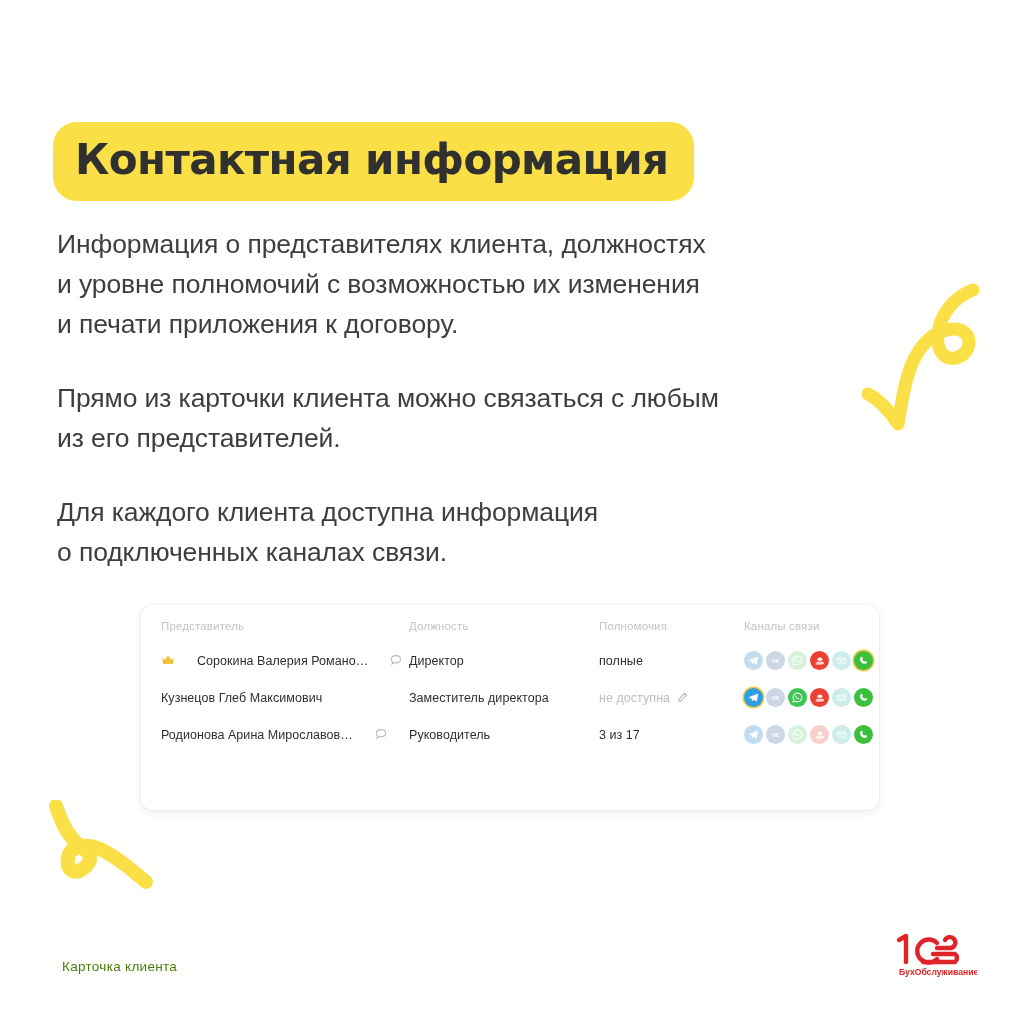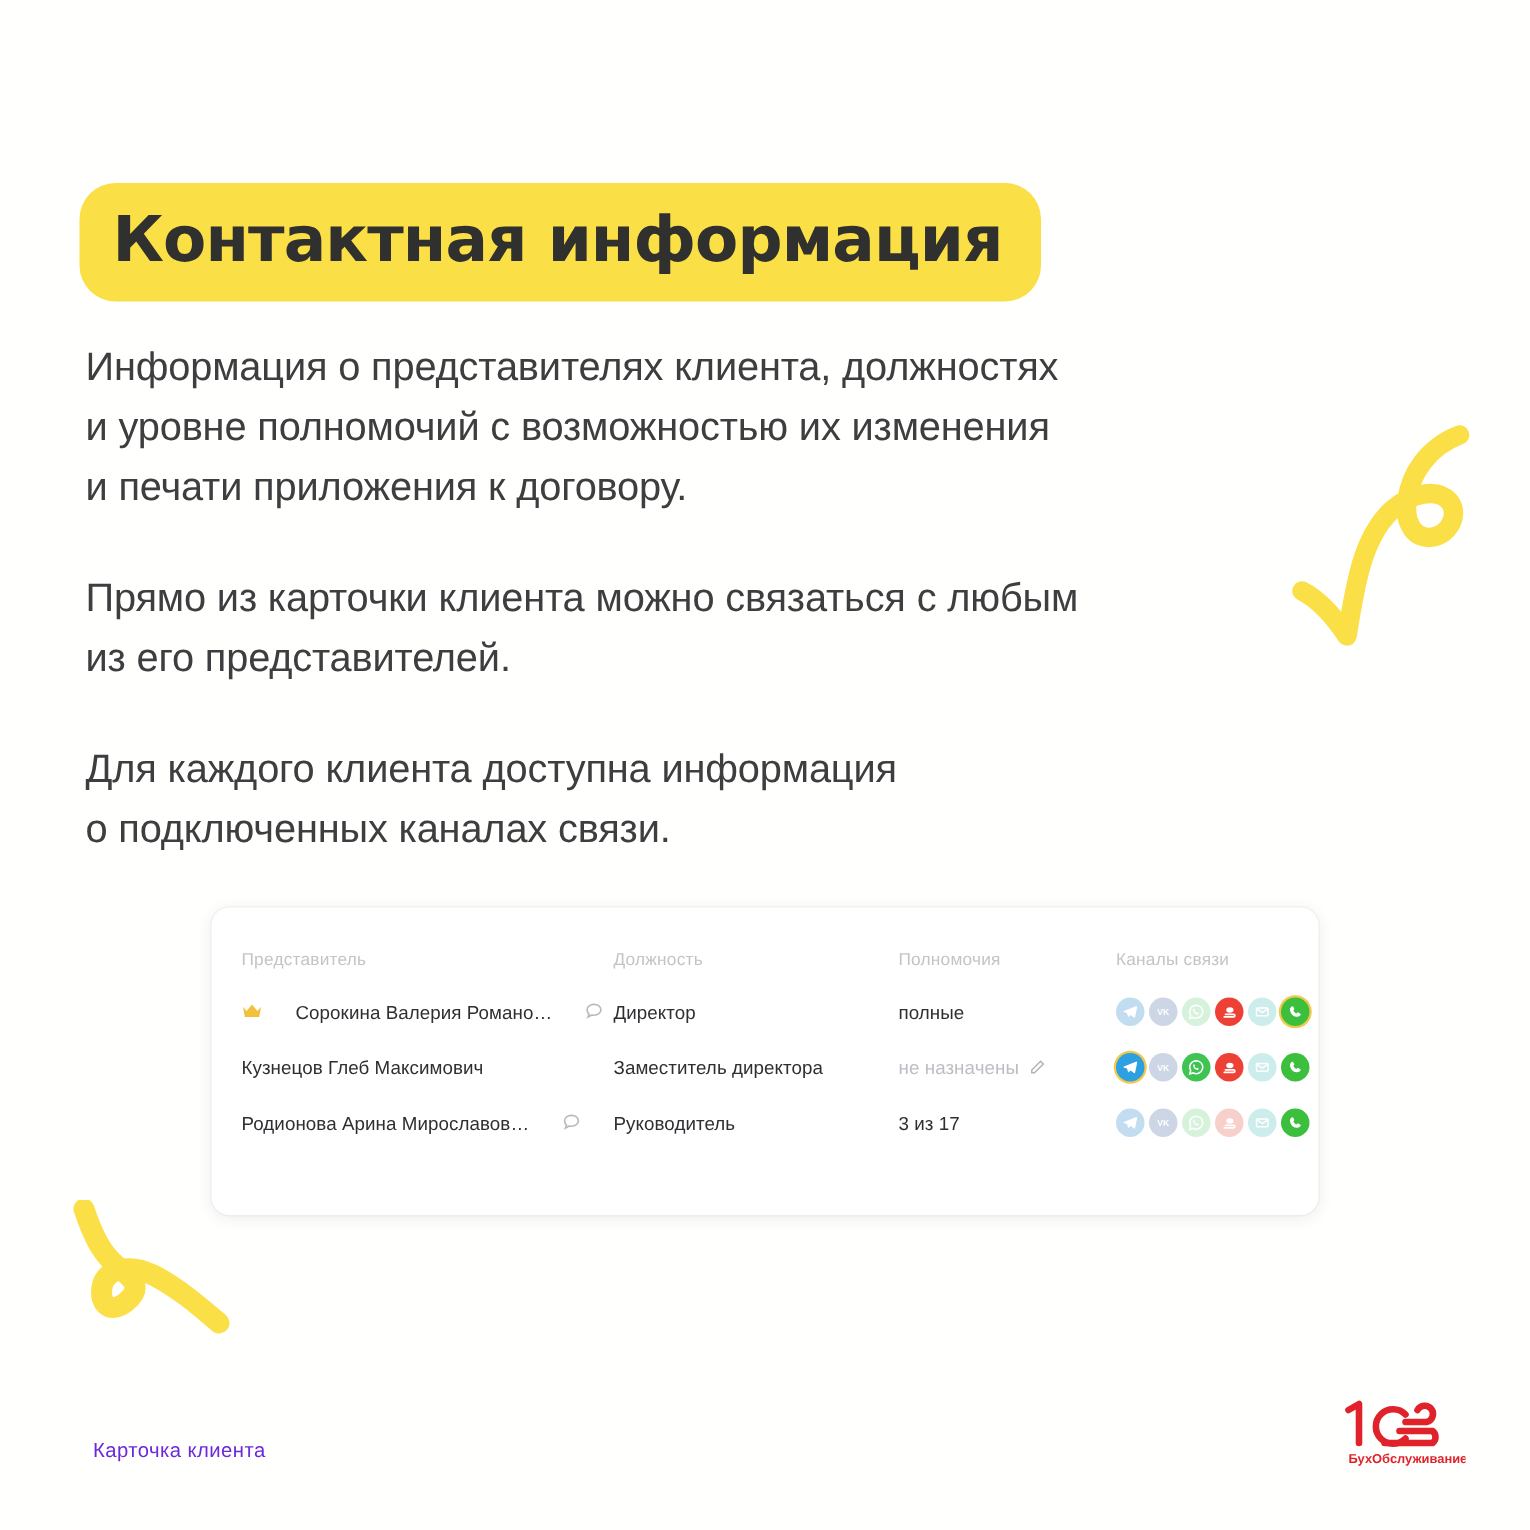--- a/index.html
+++ b/index.html
@@ -98,21 +98,20 @@
     width: 18px;
     height: 18px;
     color: #c6c6cc;
   }
   .print-btn svg { display: block; }
 
   
   table.rep-table {
     width: 100%;
     border-collapse: collapse;
-    margin-top: 14px;
     table-layout: fixed;
   }
   table.rep-table th {
     text-align: left;
     font-weight: normal;
     font-size: 11.5px;
     color: #c3c3c9;
     padding: 0 0 10px 0;
     letter-spacing: 0.15px;
   }
@@ -148,21 +147,21 @@
   }
   .chan svg { display: block; }
   .chan.ring { box-shadow: 0 0 0 1.5px #f2c94c; }
 
   
   .footer-caption {
     position: absolute;
     left: 62px;
     top: 959px;
     font-size: 13.5px;
-    color: #6d28d9;
+    color: #4d7c0f;
     letter-spacing: 0.3px;
   }
   .logo-1c {
     position: absolute;
     left: 893px;
     top: 930px;
     width: 84px;
     height: 48px;
   }
   .logo-1c svg { display: block; }
@@ -279,21 +278,21 @@
         </tr>
         <tr>
           <td>
             <div class="name-cell">
               <span class="name-text">Кузнецов Глеб Максимович</span>
             </div>
           </td>
           <td><span>Заместитель директора</span></td>
           <td>
             <div class="auth-cell">
-              <span class="auth-muted">не назначены</span>
+              <span class="auth-muted">не доступна</span>
               <span class="pencil-icon">
                 <svg viewBox="0 0 12 12" width="11" height="11" fill="none" stroke="currentColor" stroke-width="1.1">
                   <path d="M8.4 1.6 10.4 3.6 4 10H2V8z"></path>
                 </svg>
               </span>
             </div>
           </td>
           <td>
             <div class="chan-cell">
               <span class="chan ring" style="background:#2ca0e0">

